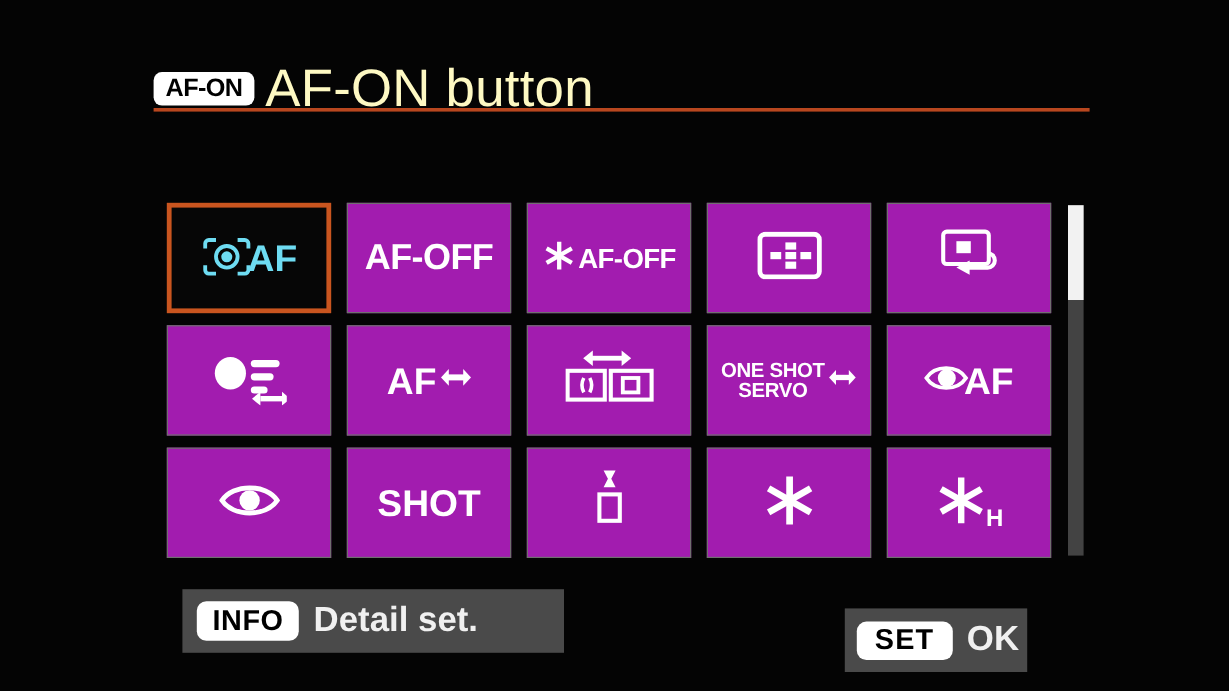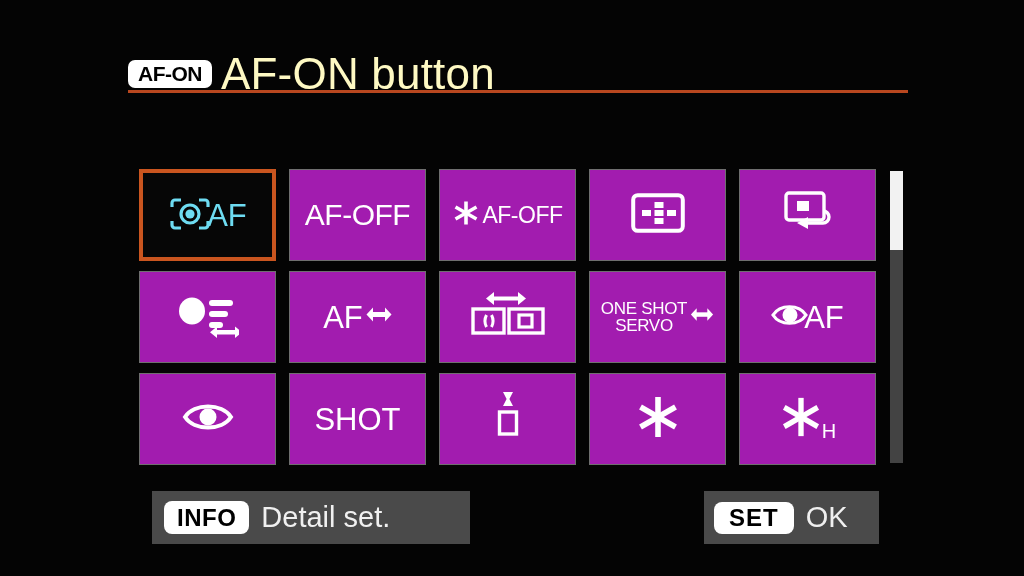--- a/index.html
+++ b/index.html
@@ -105,21 +105,21 @@
     align-items: center;
     justify-content: center;
     overflow: hidden;
   }
   .cell.selected {
     border: 4px solid #c9551f;
     background: #060606;
   }
   .cell .lbl {
     color: #ffffff;
-    font-weight: normal;
+    font-weight: bold;
     line-height: 1;
     white-space: nowrap;
   }
   .cell.selected .lbl, .cell.selected svg * {
     color: #6edcf2;
   }
 
   
   .t-afoff { font-size: 30px; letter-spacing: -0.5px; }
   .t-peak  { font-size: 31px; letter-spacing: 0px; }
@@ -161,42 +161,42 @@
     box-sizing: border-box;
   }
   #footer-info {
     left: 152px;
     top: 491px;
     width: 318px;
     padding-left: 12px;
   }
   #footer-set {
     left: 704px;
-    top: 491px;
-    width: 175px;
+    top: 507px;
+    width: 152px;
     padding-left: 10px;
   }
   #info-badge {
     height: 33px;
     padding: 0 13px;
     font-size: 24px;
     border-radius: 8px;
     letter-spacing: 0.5px;
   }
   #set-badge {
     height: 32px;
     padding: 0 15px;
     font-size: 24px;
     border-radius: 8px;
     letter-spacing: 1px;
   }
   .footer-text {
     color: #f0f0f0;
     font-size: 29px;
-    font-weight: 400;
+    font-weight: 700;
     margin-left: 12px;
     white-space: nowrap;
   }
 </style>
 </head>
 <body>
 
 <div id="screen">
 
   <div id="header">

